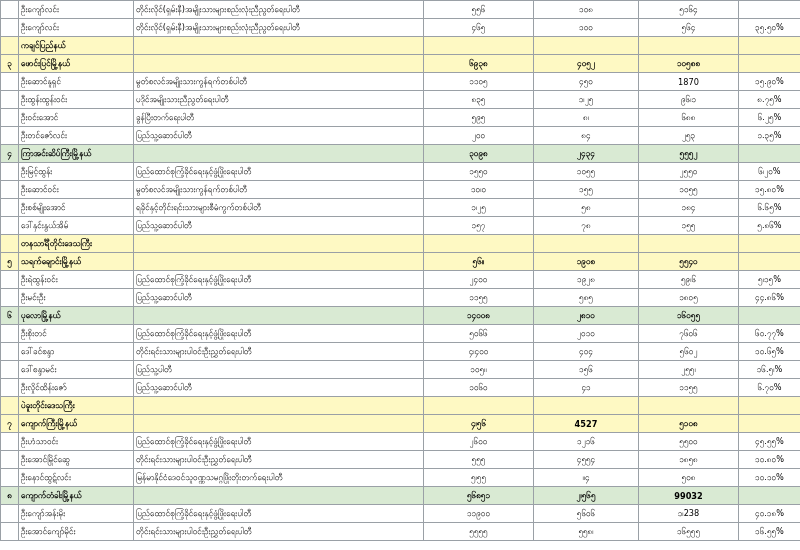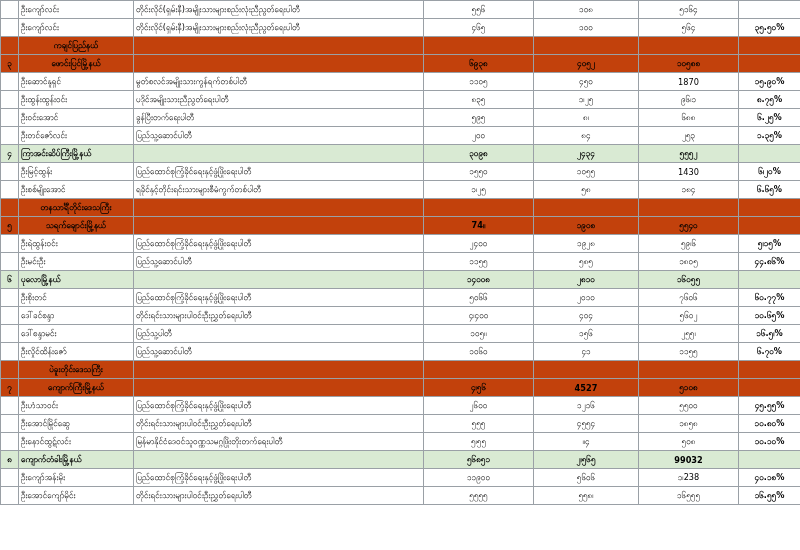--- a/index.html
+++ b/index.html
@@ -29,23 +29,23 @@
   
   col.c0{width:18px;}
   col.c1{width:115px;}
   col.c2{width:290px;}
   col.c3{width:110px;}
   col.c4{width:105px;}
   col.c5{width:100px;}
   col.c6{width:62px;}
 
   .num{text-align:center;}
-  .pct{text-align:center;font-weight:bold;}
+  .pct{text-align:center;font-weight:normal;}
   .idx{text-align:center;}
-  .yellowrow{background:#c2410c;text-align:center;}
+  .yellowrow{background:#fef9c3;}
   .greenrow{background:#d9ead3;}
   .whiterow{background:#ffffff;}
   .indent{padding-left:4px;}
   .b{font-weight:bold;}
 </style>
 </head>
 <body>
 
 <div class="sheet">
   <table class="grid">
@@ -139,46 +139,64 @@
           <td class="num greenrow b">၂၄၃၄</td>
           <td class="num greenrow b">၅၅၅၂</td>
           <td class="pct greenrow b"></td>
         </tr>
         <tr>
           <td class="idx whiterow"></td>
           <td class="indent whiterow">ဦးမြင့်ထွန်း</td>
           <td class="whiterow">ပြည်ထောင်စုကြံ့ခိုင်ရေးနှင့်ဖွံ့ဖြိုးရေးပါတီ</td>
           <td class="num whiterow">၁၅၅၀</td>
           <td class="num whiterow">၁၀၅၅</td>
-          <td class="num whiterow">1430</td>
+          <td class="num whiterow">၂၅၅၀</td>
           <td class="pct whiterow">၆၊၂၀%</td>
+        </tr>
+        <tr>
+          <td class="idx whiterow"></td>
+          <td class="indent whiterow">ဦးဆောင်ဝင်း</td>
+          <td class="whiterow">မွတ်စလင်အမျိုးသားကွန်ရက်တစ်ပါတီ</td>
+          <td class="num whiterow">၁၀၊၀</td>
+          <td class="num whiterow">၁၅၅</td>
+          <td class="num whiterow">၁၀၅၅</td>
+          <td class="pct whiterow">၁၅.၈၀%</td>
         </tr>
         <tr>
           <td class="idx whiterow"></td>
           <td class="indent whiterow">ဦးစစ်မျိုးအောင်</td>
           <td class="whiterow">ရခိုင်နှင့်တိုင်းရင်းသားများစီမံကွက်တစ်ပါတီ</td>
           <td class="num whiterow">၁၊၂၅</td>
           <td class="num whiterow">၅၈</td>
           <td class="num whiterow">၁၈၄</td>
           <td class="pct whiterow">၆.၆၅%</td>
         </tr>
         <tr>
+          <td class="idx whiterow"></td>
+          <td class="indent whiterow">ဒေါ်နှင်းနွယ်အိမ်</td>
+          <td class="whiterow">ပြည်သူ့ဆောင်ပါတီ</td>
+          <td class="num whiterow">၁၅၇</td>
+          <td class="num whiterow">၇၈</td>
+          <td class="num whiterow">၁၅၅</td>
+          <td class="pct whiterow">၅.၈၆%</td>
+        </tr>
+        <tr>
           <td class="idx yellowrow b"></td>
           <td class="indent yellowrow b">တနသာင်္ရီတိုင်းဒေသကြီး</td>
           <td class="yellowrow b"></td>
           <td class="num yellowrow b"></td>
           <td class="num yellowrow b"></td>
           <td class="num yellowrow b"></td>
           <td class="pct yellowrow b"></td>
         </tr>
         <tr>
           <td class="idx yellowrow b">၅</td>
           <td class="indent yellowrow b">သရက်ချောင်းမြို့နယ်</td>
           <td class="yellowrow b"></td>
-          <td class="num yellowrow b">74၊၊</td>
+          <td class="num yellowrow b">၅၆၊၊</td>
           <td class="num yellowrow b">၁၉၀၈</td>
           <td class="num yellowrow b">၅၅၄၀</td>
           <td class="pct yellowrow b"></td>
         </tr>
         <tr>
           <td class="idx whiterow"></td>
           <td class="indent whiterow">ဦးရဲထွန်းဝင်း</td>
           <td class="whiterow">ပြည်ထောင်စုကြံ့ခိုင်ရေးနှင့်ဖွံ့ဖြိုးရေးပါတီ</td>
           <td class="num whiterow">၂၄၀၀</td>
           <td class="num whiterow">၁၉၂၈</td>

